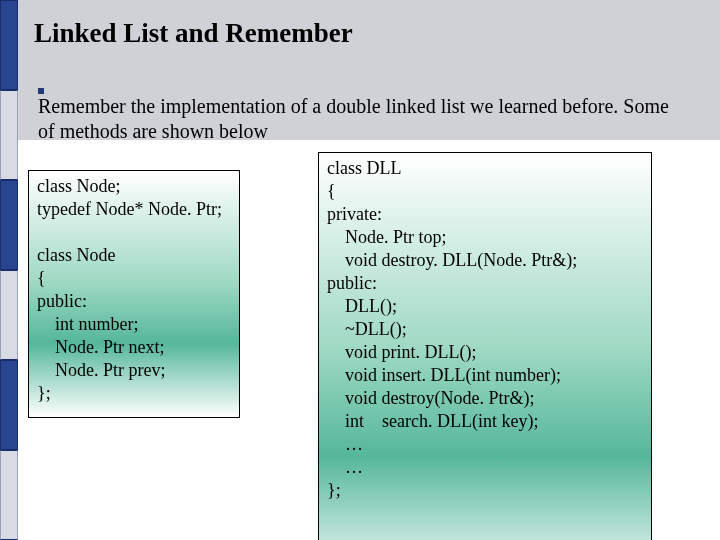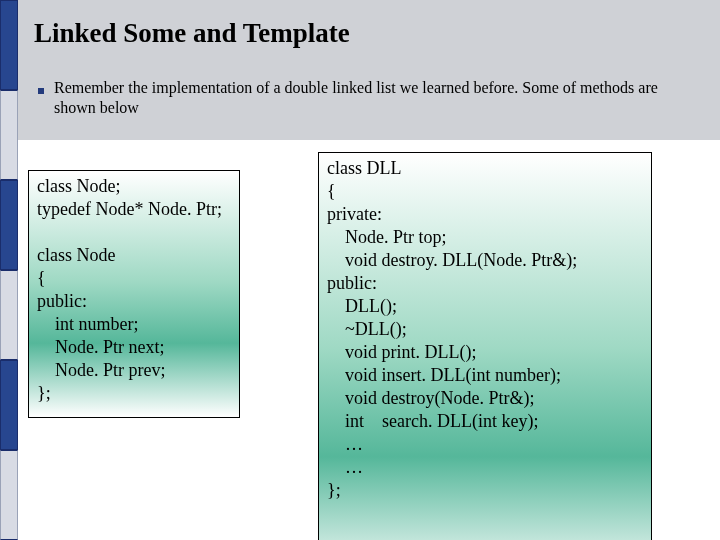--- a/index.html
+++ b/index.html
@@ -41,23 +41,24 @@
     font-weight: bold;
     color: #000;
   }
   .bullet-row {
     position: absolute;
     top: 78px;
     left: 38px;
     right: 30px;
     display: flex;
     align-items: flex-start;
-    font-size: 16px;
+    font-size: 20px;
     color: #000;
     line-height: 1.25;
+    flex-direction: column;
   }
   .bullet-dot {
     width: 6px;
     height: 6px;
     background: #233a7c;
     border-radius: 0;
     margin-top: 10px;
     margin-right: 10px;
     flex-shrink: 0;
   }
@@ -93,21 +94,21 @@
 
   <div class="left-bar">
     <div class="seg dark"></div>
     <div class="seg light"></div>
     <div class="seg dark"></div>
     <div class="seg light"></div>
     <div class="seg dark"></div>
     <div class="seg light"></div>
   </div>
 
-  <div class="title">Linked Some and Template</div>
+  <div class="title">Linked List and Remember</div>
 
   <div class="bullet-row">
     <div class="bullet-dot"></div>
     <div>Remember the implementation of a double linked list we learned before. Some of methods are shown below</div>
   </div>
 
   <div class="codebox box-left">class Node;
 typedef Node* Node. Ptr;
 
 class Node

